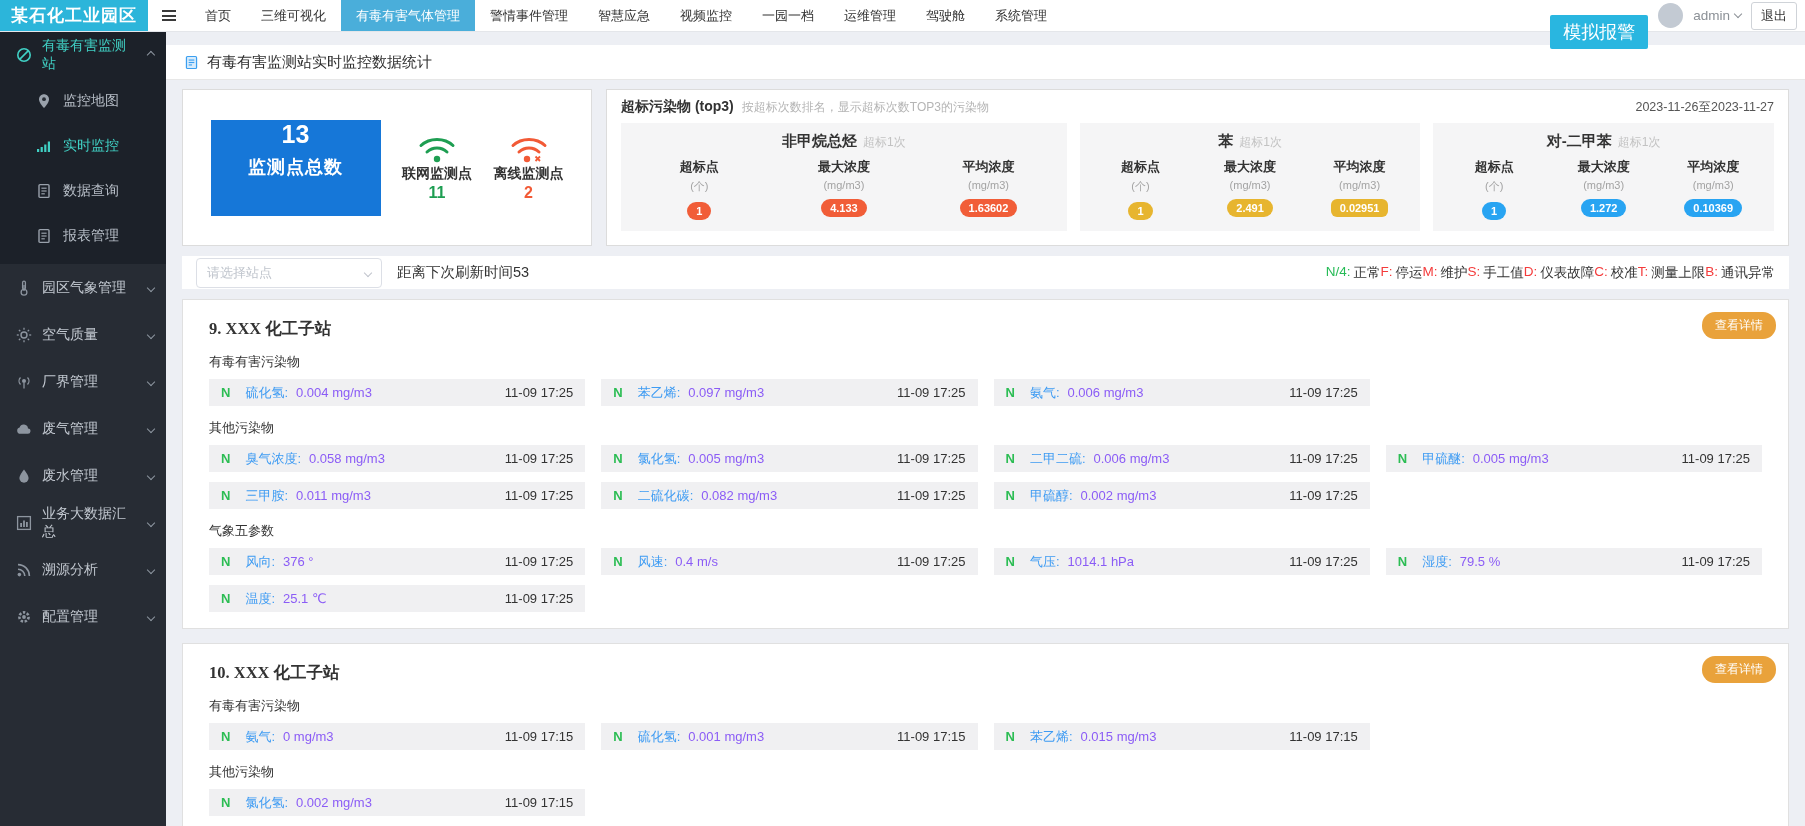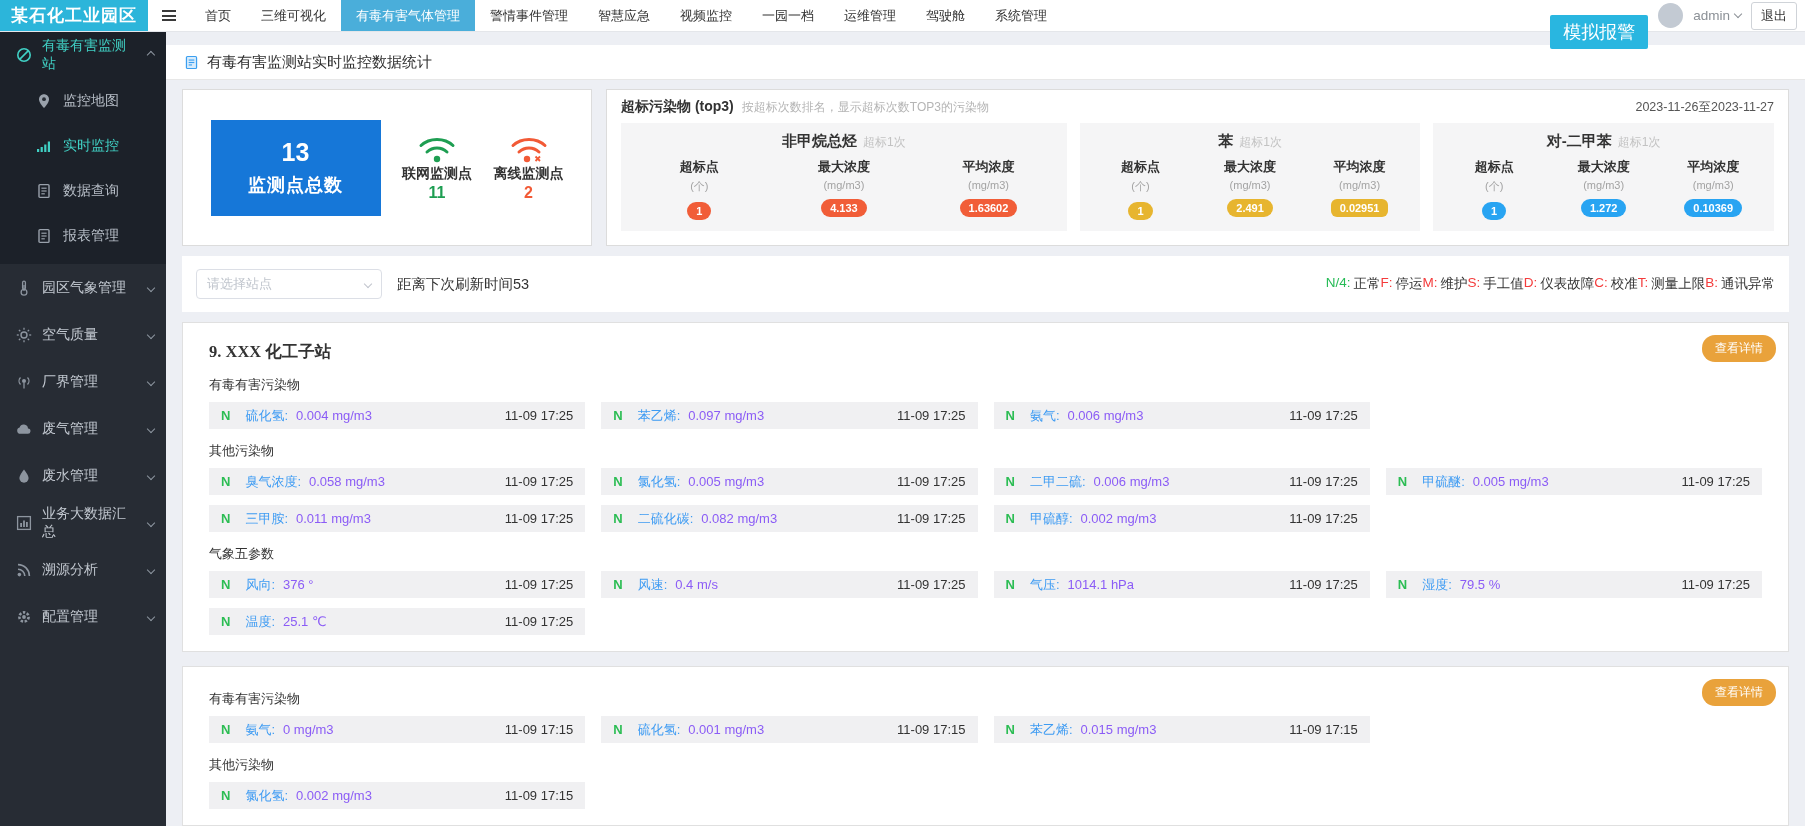--- a/index.html
+++ b/index.html
@@ -42,21 +42,21 @@
   .icon svg { width:100%; height:100%; }
 
   
   .main { position:absolute; top:32px; left:166px; right:0; bottom:0; background:#edeff4; display:flex; flex-direction:column; padding-top:13px; }
   .title-bar { background:#fff; height:35px; display:flex; align-items:center; gap:8px; padding:0 18px; border-bottom:1px solid #e7e7e7; flex:none;text-align:right; }
   .title-bar .t-icon { width:15px; height:15px; display:inline-flex; }
   .page-title { font-size:15px; color:#2f2f2f; }
 
   .panels-row { display:flex; gap:14px; margin:9px 16px 0; height:157px; flex:none; }
   .stats-card { width:410px; flex:none; background:#fff; border:1px solid #dcdcdc; display:flex; align-items:center; justify-content:space-evenly; padding:0 6px; }
-  .total-box { width:170px; height:96px; background:#1677d8; color:#fff; display:flex; flex-direction:column; align-items:center; justify-content:center; gap:6px; }
+  .total-box { width:170px; height:96px; background:#1677d8; color:#fff; display:flex; flex-direction:column; align-items:center; gap:6px; }
   .total-value { font-size:25px; font-weight:bold; }
   .total-label { font-size:18px; font-weight:bold; letter-spacing:1px; }
   .wifi-stat { display:flex; flex-direction:column; align-items:center; gap:1px; }
   .wifi-stat .w-icon { width:38px; height:30px; }
   .wifi-stat .w-label { font-size:14px; font-weight:bold; color:#333; }
   .wifi-stat .w-value { font-size:16px; font-weight:bold; }
   .wifi-stat.online .w-icon, .wifi-stat.online .w-value { color:#1e9e52; }
   .wifi-stat.offline .w-icon, .wifi-stat.offline .w-value { color:#f25a36; }
 
   .top3-panel { flex:1; background:#fff; border:1px solid #dcdcdc; padding:8px 14px 10px; }
@@ -69,21 +69,21 @@
   .tcard:first-child { flex:1.32; }
   .tcard-name-row { text-align:center; margin-bottom:7px; }
   .tcard-name { font-size:15px; font-weight:bold; color:#333; }
   .tcard-times { font-size:12px; color:#c2c2c2; margin-left:6px; }
   .tcard-cols { display:flex; }
   .tcol { flex:1; display:flex; flex-direction:column; align-items:center; }
   .tcol-h { font-size:13px; font-weight:bold; color:#333; }
   .tcol-u { font-size:11px; color:#a3a3a3; margin:3px 0 8px; }
   .badge { font-size:11px; font-weight:bold; color:#fff; padding:3px 9px; border-radius:9px; min-width:14px; text-align:center; }
 
-  .filter-bar { margin:10px 16px 0; background:#fff; height:56px; display:flex; align-items:center; padding:0 14px; flex:none; }
+  .filter-bar { margin:10px 16px 0; background:#fff; height:33px; display:flex; align-items:center; padding:0 14px; flex:none; }
   .select { width:186px; height:30px; border:1px solid #dcdfe6; border-radius:4px; display:flex; align-items:center; padding:0 10px; cursor:pointer; background:#fff; }
   .select-ph { font-size:13px; color:#bfc4cc; }
   .select .chev { margin-left:auto; color:#c0c4cc; }
   .refresh-text { margin-left:15px; font-size:14.5px; color:#333; }
   .legend { margin-left:auto; display:flex; font-size:13.5px; }
   .lg-item { display:flex; gap:3px; }
   .lg-code.green { color:#26bb56; }
   .lg-code.red { color:#f43b3b; }
   .lg-label { color:#333; }
 
@@ -535,20 +535,21 @@
             </div>
             <div class="pill">
               <span class="st">N</span>
               <span class="pname">温度:</span>
               <span class="pval">25.1 ℃</span>
               <span class="ptime">11-09 17:25</span>
             </div>
           </div>
         </div>
         <div class="station-card">
+          <div class="station-title">10. XXX 化工子站</div>
           <button class="detail-btn">查看详情</button>
           <div class="section-label">有毒有害污染物</div>
           <div class="pill-grid">
             <div class="pill">
               <span class="st">N</span>
               <span class="pname">氨气:</span>
               <span class="pval">0 mg/m3</span>
               <span class="ptime">11-09 17:15</span>
             </div>
             <div class="pill">

